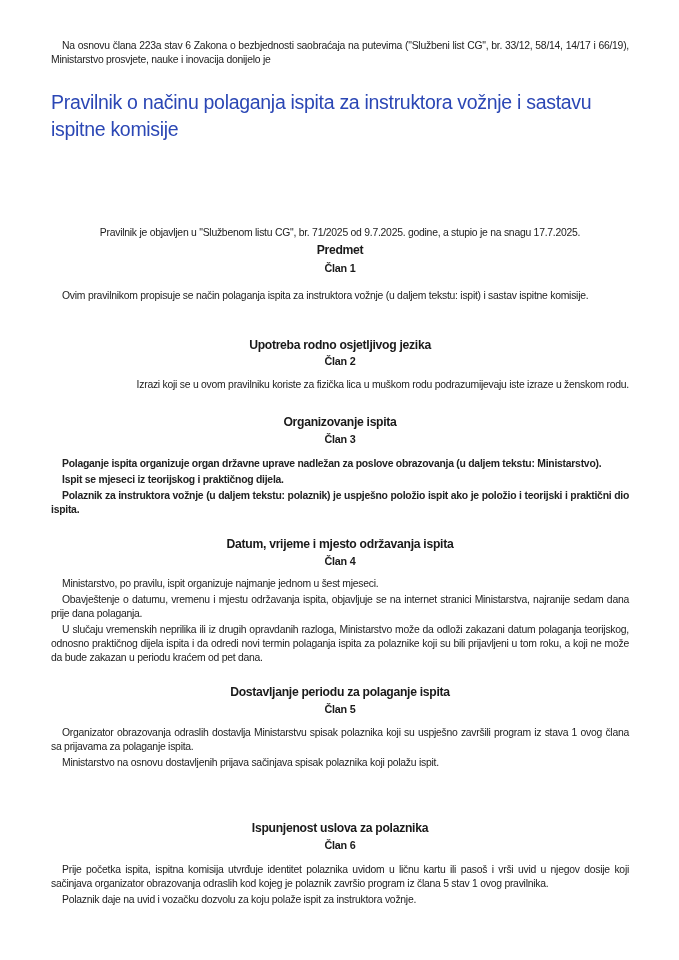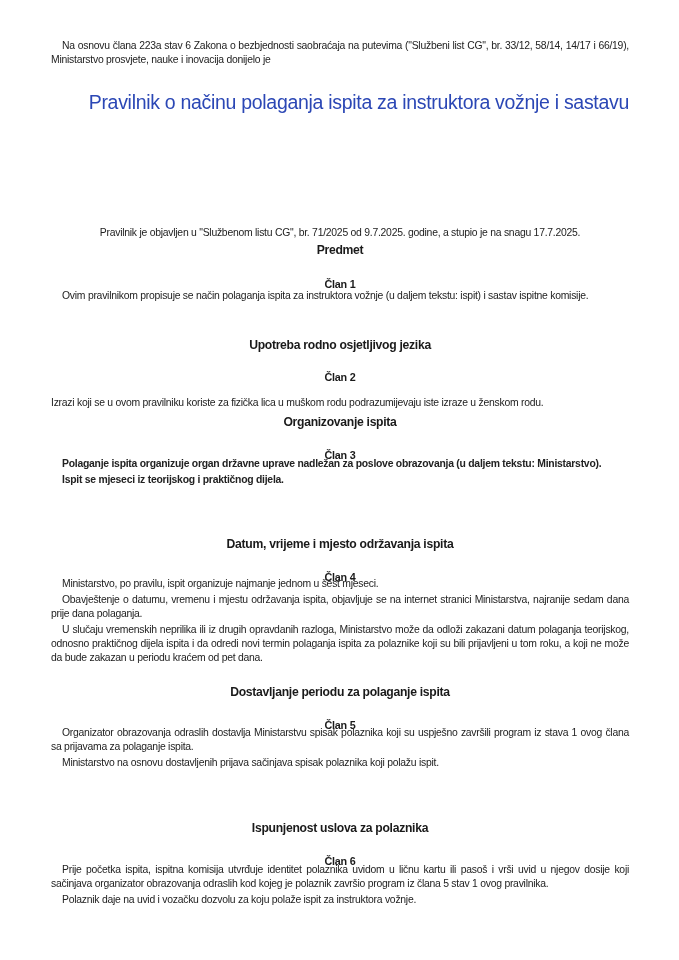--- a/index.html
+++ b/index.html
@@ -21,21 +21,21 @@
     letter-spacing: -0.25px;
     text-align: justify;
     text-indent: 11px;
     margin: 0;
     color: #222;
   }
   .p.gap { margin-bottom: 2px; }
   .intro { margin-top: 8px; }
   .title {
     margin: 35px 0 0 0;
-    text-align: right;
+    text-align: left;
     color: #2b47b5;
     font-size: 19.5px;
     line-height: 27px;
     letter-spacing: -0.3px;
     font-weight: normal;
   }
   .published {
     margin: 40px 0 0 0;
     text-align: center;
     font-size: 10.4px;
@@ -53,38 +53,38 @@
     color: #1a1a1a;
     margin: 12px;
   }
   .article-heading {
     text-align: center;
     font-weight: bold;
     font-size: 10.8px;
     line-height: 14px;
     letter-spacing: -0.2px;
     color: #1a1a1a;
-    margin: 16px;
+    margin: 0;
   }
   .center-p {
-    text-align: left;
+    text-align: right;
     text-indent: 0;
-    margin-top: 18px;
   }
   .block { position: absolute; left: 51px; width: 578px; }
 </style>
 </head>
 <body>
 
 <div class="block" style="top:31px;">
   <p class="p intro">Na osnovu člana 223a stav 6 Zakona o bezbjednosti saobraćaja na putevima ("Službeni list CG", br. 33/12, 58/14, 14/17 i 66/19), Ministarstvo prosvjete, nauke i inovacija donijelo je</p>
 </div>
 
 <div class="block" style="top:89px;">
   <div class="title" style="margin:0;">Pravilnik o načinu polaganja ispita za instruktora vožnje i sastavu</div>
+  <div class="title" style="margin:0;">ispitne komisije</div>
 </div>
 
 <div class="block" style="top:186px;">
   <p class="published">Pravilnik je objavljen u "Službenom listu CG", br. 71/2025 od 9.7.2025. godine, a stupio je na snagu 17.7.2025.</p>
 </div>
 
 <div class="block" style="top:230px;">
   <div class="section-heading">Predmet</div>
 </div>
 <div class="block" style="top:261px;">
@@ -106,20 +106,21 @@
 
 <div class="block" style="top:402px;">
   <div class="section-heading">Organizovanje ispita</div>
 </div>
 <div class="block" style="top:432px;">
   <div class="article-heading">Član 3</div>
 </div>
 <div class="block" style="top:457px;font-weight:bold;">
   <p class="p gap">Polaganje ispita organizuje organ državne uprave nadležan za poslove obrazovanja (u daljem tekstu: Ministarstvo).</p>
   <p class="p gap">Ispit se mjeseci iz teorijskog i praktičnog dijela.</p>
+  <p class="p">Polaznik za instruktora vožnje (u daljem tekstu: polaznik) je uspješno položio ispit ako je položio i teorijski i praktični dio ispita.</p>
 </div>
 
 <div class="block" style="top:524px;">
   <div class="section-heading">Datum, vrijeme i mjesto održavanja ispita</div>
 </div>
 <div class="block" style="top:554px;">
   <div class="article-heading">Član 4</div>
 </div>
 <div class="block" style="top:577px;">
   <p class="p gap">Ministarstvo, po pravilu, ispit organizuje najmanje jednom u šest mjeseci.</p>

